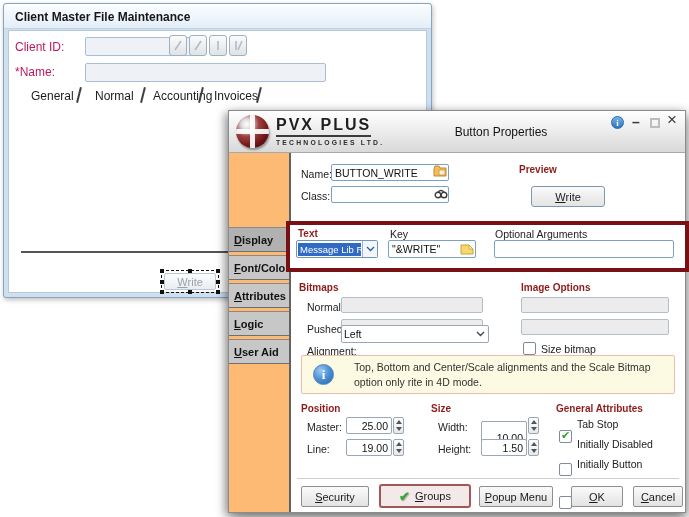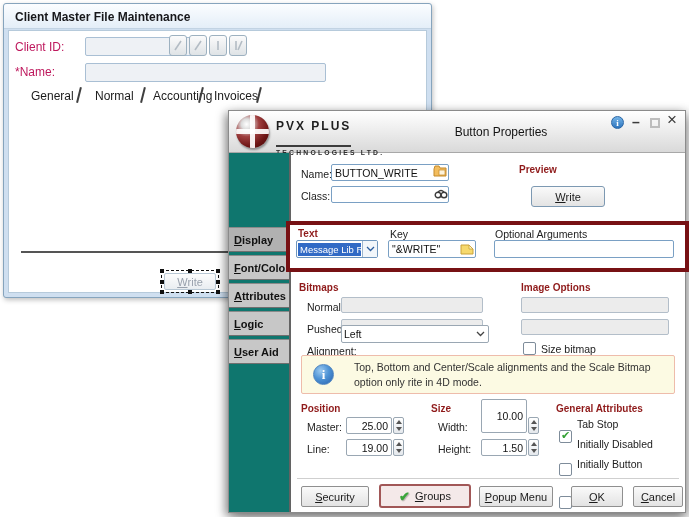--- a/index.html
+++ b/index.html
@@ -35,32 +35,32 @@
   
   .dlg { left:228px; top:110px; width:458px; height:403px; background:#fff; border:1px solid #8b8b8b;
          box-shadow:-3px 3px 9px rgba(0,0,0,.38), 4px 5px 12px rgba(0,0,0,.33); }
   .dlg-head { left:0; top:0; right:0; height:42px; background:linear-gradient(#ffffff,#d9d9d9);
               border-bottom:1px solid #a8a8a8; }
   .logo-sphere { left:7px; top:4px; width:33px; height:33px; border-radius:50%;
        background:radial-gradient(circle at 32% 28%, #ffffff 0%, #dcdcdc 16%, #a04040 38%, #6d1414 68%, #3c0707 100%);
        overflow:hidden; box-shadow:1px 2px 2px rgba(0,0,0,.35); }
   .logo-sphere .h { position:absolute; left:0; top:14px; width:100%; height:5px; background:rgba(255,255,255,.92); }
   .logo-sphere .v { position:absolute; left:14px; top:0; width:5px; height:100%; background:rgba(255,255,255,.92); }
-  .brand-name { font-size:12px; font-weight:700; letter-spacing:2px; color:#1e1e1e;
-                border-bottom:2px solid #3b3b3b; padding-bottom:12px; display:inline-block; }
+  .brand-name { font-size:16px; font-weight:700; letter-spacing:2px; color:#1e1e1e;
+                border-bottom:2px solid #3b3b3b; padding-bottom:1px; display:inline-block; }
   .brand-tag { font-size:6.8px; font-weight:700; letter-spacing:2.2px; color:#2c2c2c; margin-top:2px; }
   .dlg-title { font-size:12px; color:#141414; text-align:center; }
   .ctl-info { width:13px; height:13px; border-radius:50%; background:linear-gradient(#74b4e8,#2d74bd);
               border:1px solid #2a66a5; color:#fff; font-size:9px; font-weight:700; font-family:"Liberation Serif",serif;
               display:flex; align-items:center; justify-content:center; }
   .ctl-txt { font-size:14px; color:#3a3a3a; line-height:14px; }
   .ctl-max { width:10px; height:10px; border:2px solid #bdbdbd; }
 
   
-  .side { left:0; top:42px; width:62px; bottom:0; background:#0f766e; border-right:2px solid #636363; }
+  .side { left:0; top:42px; width:62px; bottom:0; background:#fdba74; border-right:2px solid #636363; }
   .side-item { position:relative; margin:0 0 3px 0; height:25px; background:#c7c7c7;
                border-top:1px solid #8a8a8a; border-bottom:1px solid #6f6f6f;
                display:flex; align-items:center; padding-left:5px;
                font-size:11px; font-weight:700; color:#111; }
   .side-item.on { background:#b1b1b1; }
 
   
   .rlbl { font-size:10px; font-weight:700; color:#8f1a1a; }
   .slbl { font-size:10.5px; color:#222; }
   .tin { border:1px solid #7aa0c4; border-radius:2px; background:#fff; font-size:10.5px; padding:0 3px;
@@ -253,21 +253,21 @@
       </div>
     <span class="abs slbl" style="left:78px;top:332px;">Line:</span>
     <input class="abs tin num" style="left: 117px; top: 328px; width: 46px; height: 17px; border-color: rgb(154, 167, 179);" value="19.00">
     <div class="abs spin" style="left:164px;top:328px;">
         <div class="up"></div>
         <div class="dn"></div>
       </div>
 
     <span class="abs rlbl" style="left:202px;top:292px;">Size</span>
     <span class="abs slbl" style="left:209px;top:310px;">Width:</span>
-    <input class="abs tin num" style="left: 252px; top: 288px; width: 46px; height: 34px; border-color: rgb(154, 167, 179);" value="10.00">
+    <input class="abs tin num" style="left: 252px; top: 310px; width: 46px; height: 34px; border-color: rgb(154, 167, 179);" value="10.00">
     <div class="abs spin" style="left:299px;top:306px;">
         <div class="up"></div>
         <div class="dn"></div>
       </div>
     <span class="abs slbl" style="left:209px;top:332px;">Height:</span>
     <input class="abs tin num" style="left: 252px; top: 328px; width: 46px; height: 17px; border-color: rgb(154, 167, 179);" value="1.50">
     <div class="abs spin" style="left:299px;top:328px;">
         <div class="up"></div>
         <div class="dn"></div>
       </div>

